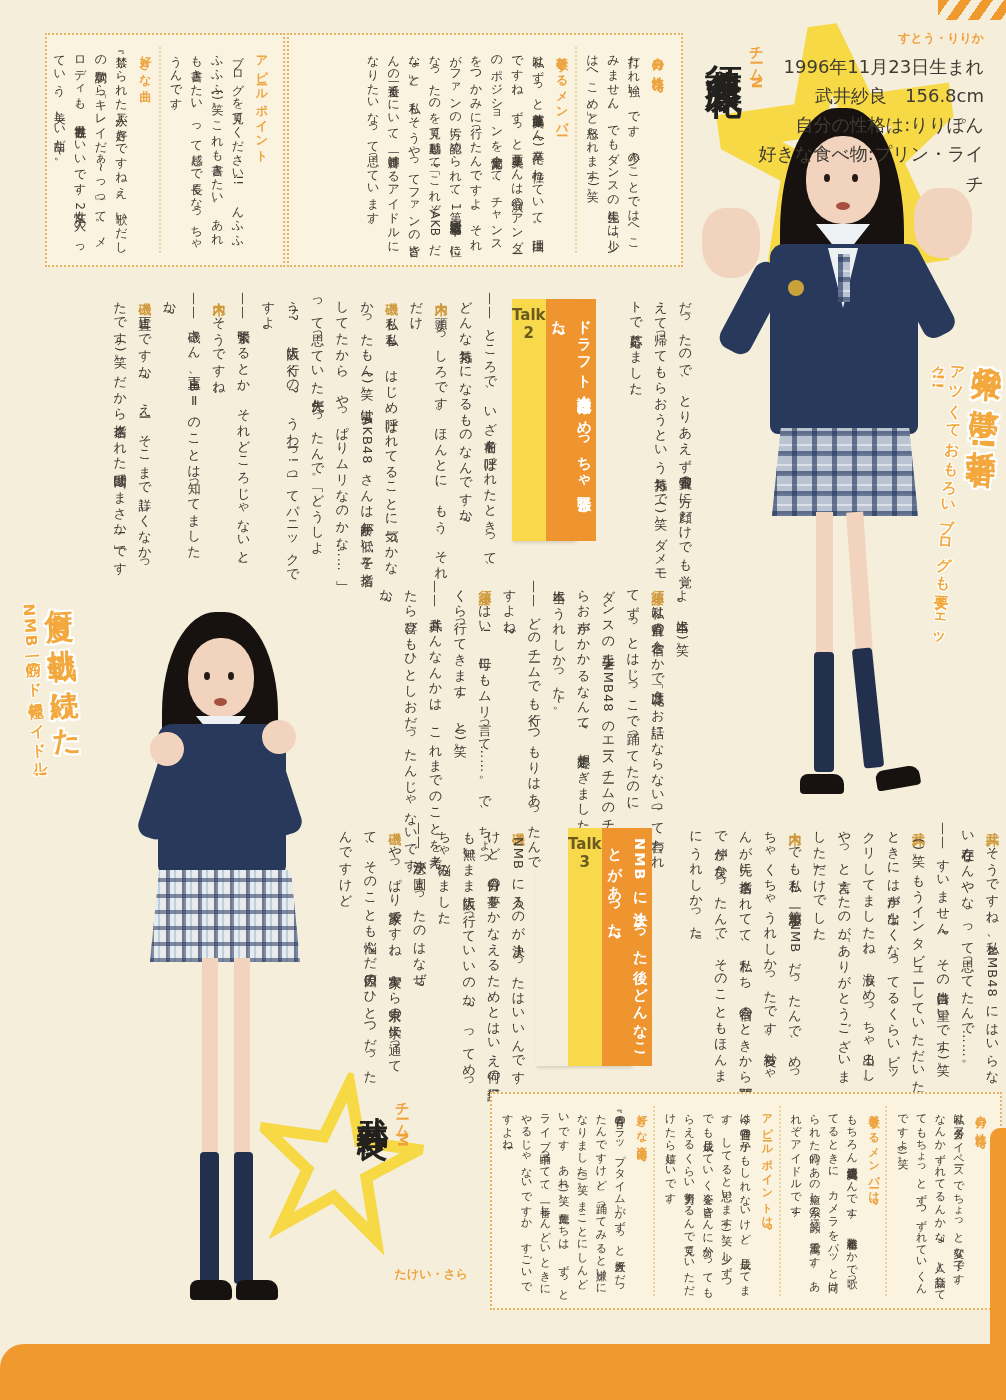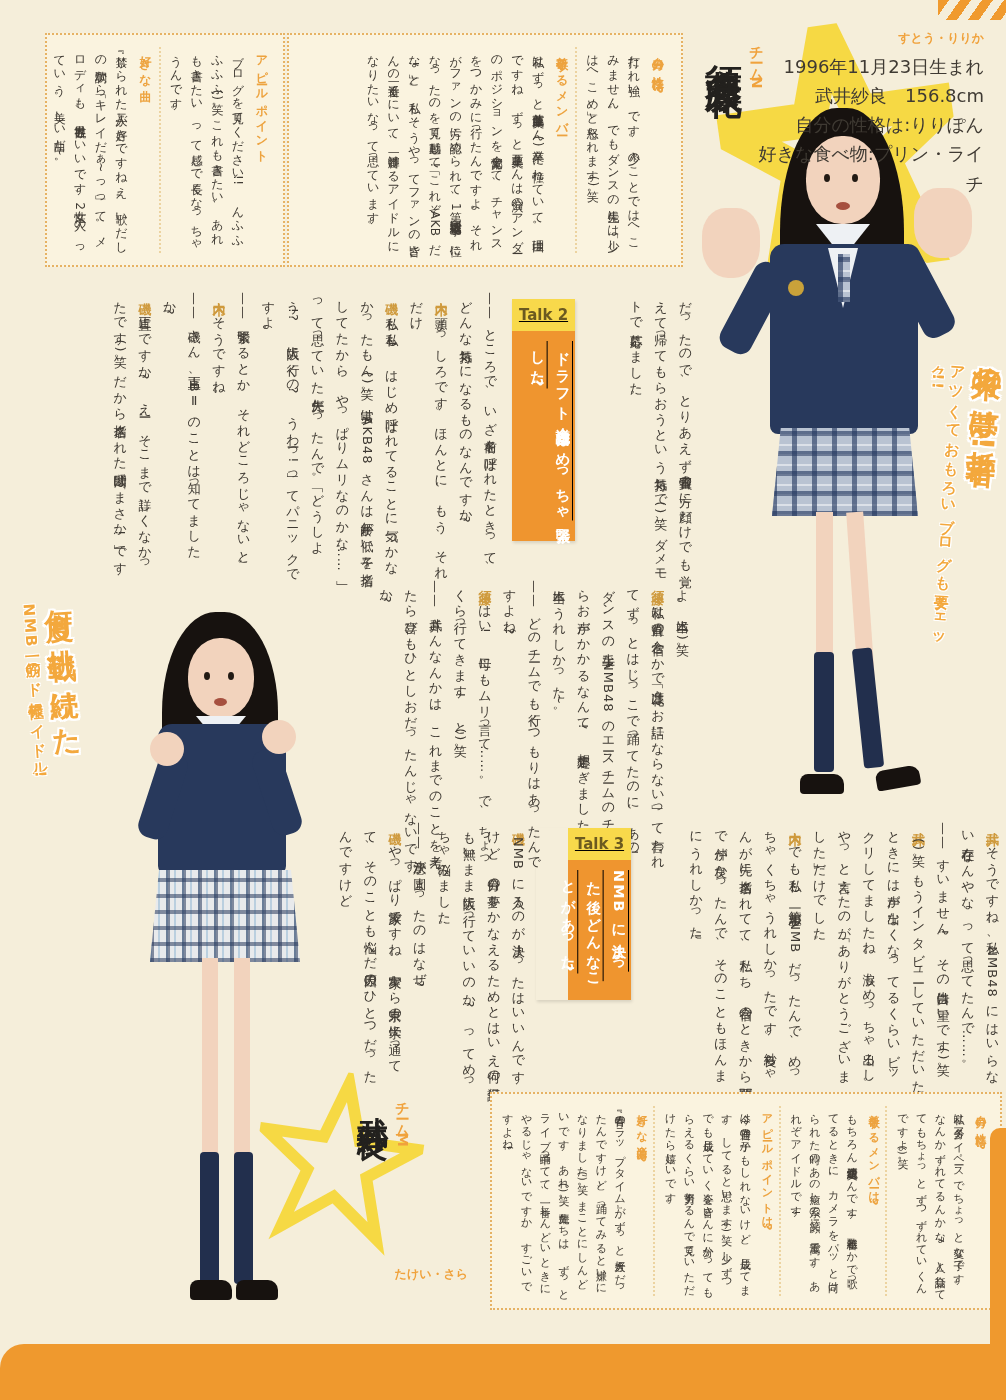--- a/index.html
+++ b/index.html
@@ -15,21 +15,21 @@
   .qabox{position:absolute;background:#faf3df;border:2px dotted #e6b264;box-sizing:border-box;overflow:hidden;}
   .qaflow{writing-mode:vertical-rl;height:100%;width:100%;}
   .qa-sec{height:100%;padding:0 5px;}
   .qa-sec.divided{border-left:2px dotted #ecd3a0;}
   .qa-q{color:#eda33f;font-weight:bold;font-size:12px;letter-spacing:2px;margin-left:5px;}
   .qa-a{margin:0;color:#3f3a33;font-size:12px;line-height:1.72;letter-spacing:0.5px;}
   .qabox.small .qa-q{font-size:11px;}
   .qabox.small .qa-a{font-size:11px;line-height:1.7;}
 
   
-  .talk{position:absolute;width:63px;display:flex;flex-direction:column;box-shadow:1px 2px 3px rgba(0,0,0,.12);text-decoration:underline;}
+  .talk{position:absolute;width:63px;display:flex;flex-direction:row;box-shadow:1px 2px 3px rgba(0,0,0,.12);}
   .talk-head{background:#f8d94b;color:#6b5a20;font-weight:bold;font-size:15px;text-align:center;padding:7px 0;}
   .talk-body{background:#ef952f;color:#ffffff;font-weight:bold;font-size:14.5px;line-height:1.75;writing-mode:vertical-rl;letter-spacing:2px;flex:1;padding:10px 0;display:flex;justify-content:center;}
 
   
   .headline{position:absolute;writing-mode:vertical-rl;z-index:6;}
   .headline .hl-main{font-size:30px;font-weight:bold;color:#f3a83d;letter-spacing:3px;
      text-shadow:-2px -2px 0 #fff,2px -2px 0 #fff,-2px 2px 0 #fff,2px 2px 0 #fff,0 2px 0 #fff,2px 0 0 #fff,0 -2px 0 #fff,-2px 0 0 #fff;}
   .headline .hl-sub{font-size:15px;font-weight:bold;color:#f3a83d;letter-spacing:2px;margin-top:14px;
      text-shadow:-1px -1px 0 #fff,1px -1px 0 #fff,-1px 1px 0 #fff,1px 1px 0 #fff;}
 
@@ -214,21 +214,21 @@
     <div class="shoe" style="left:126px;top:668px;width:42px;height:20px;"></div>
   </div>
 
   <div class="vtext" style="position:absolute;left:610px;top:822px;width:394px;height:268px;">
       <p><span class="speaker">武井</span>　そうですね、私、NMB48にはいらない存在なんやな、って思ってたんで……。</p>
       <p>——すいません!　その告白は重いです(笑)。</p>
       <p><span class="speaker">武井</span>　(笑)。もうインタビューしていただいたときには声が出なくなってるくらいビックリしてましたね。涙もめっちゃ出るし。やっと言えたのが「ありがとうございました」だけでした。</p>
       <p><span class="speaker">内木</span>　でも私も、第一志望がNMBだったんで、めっちゃくちゃうれしかったです。紗良ちゃんが先に指名されてて、私たち、合宿のときから関西組で仲が良かったんで、そのこともほんまにうれしかった!</p>
     </div>
 
-  <div class="talk" style="left:536px;top:828px;height:172px;padding-left:32px;">
+  <div class="talk" style="left:536px;top:828px;height:238px;padding-left:32px;">
     <div class="talk-head">Talk 3</div>
     <div class="talk-body">NMBに決まった後、どんなことがあった?</div>
   </div>
 
   <div class="vtext" style="position:absolute;left:358px;top:822px;width:172px;height:268px;">
       <p><span class="speaker">磯</span>　NMBに入るのが決まったはいいんですけど、自分の夢をかなえるためとはいえ何の保証も無いまま大阪に行っていいのか?　ってめっちゃ悩みました。</p>
       <p>——決意が固まったのはなぜ?</p>
       <p><span class="speaker">磯</span>　やっぱり家族ですね。実家から東京の大学に通ってて、そのことも悩んだ原因のひとつだったんですけど</p>
     </div>
 

